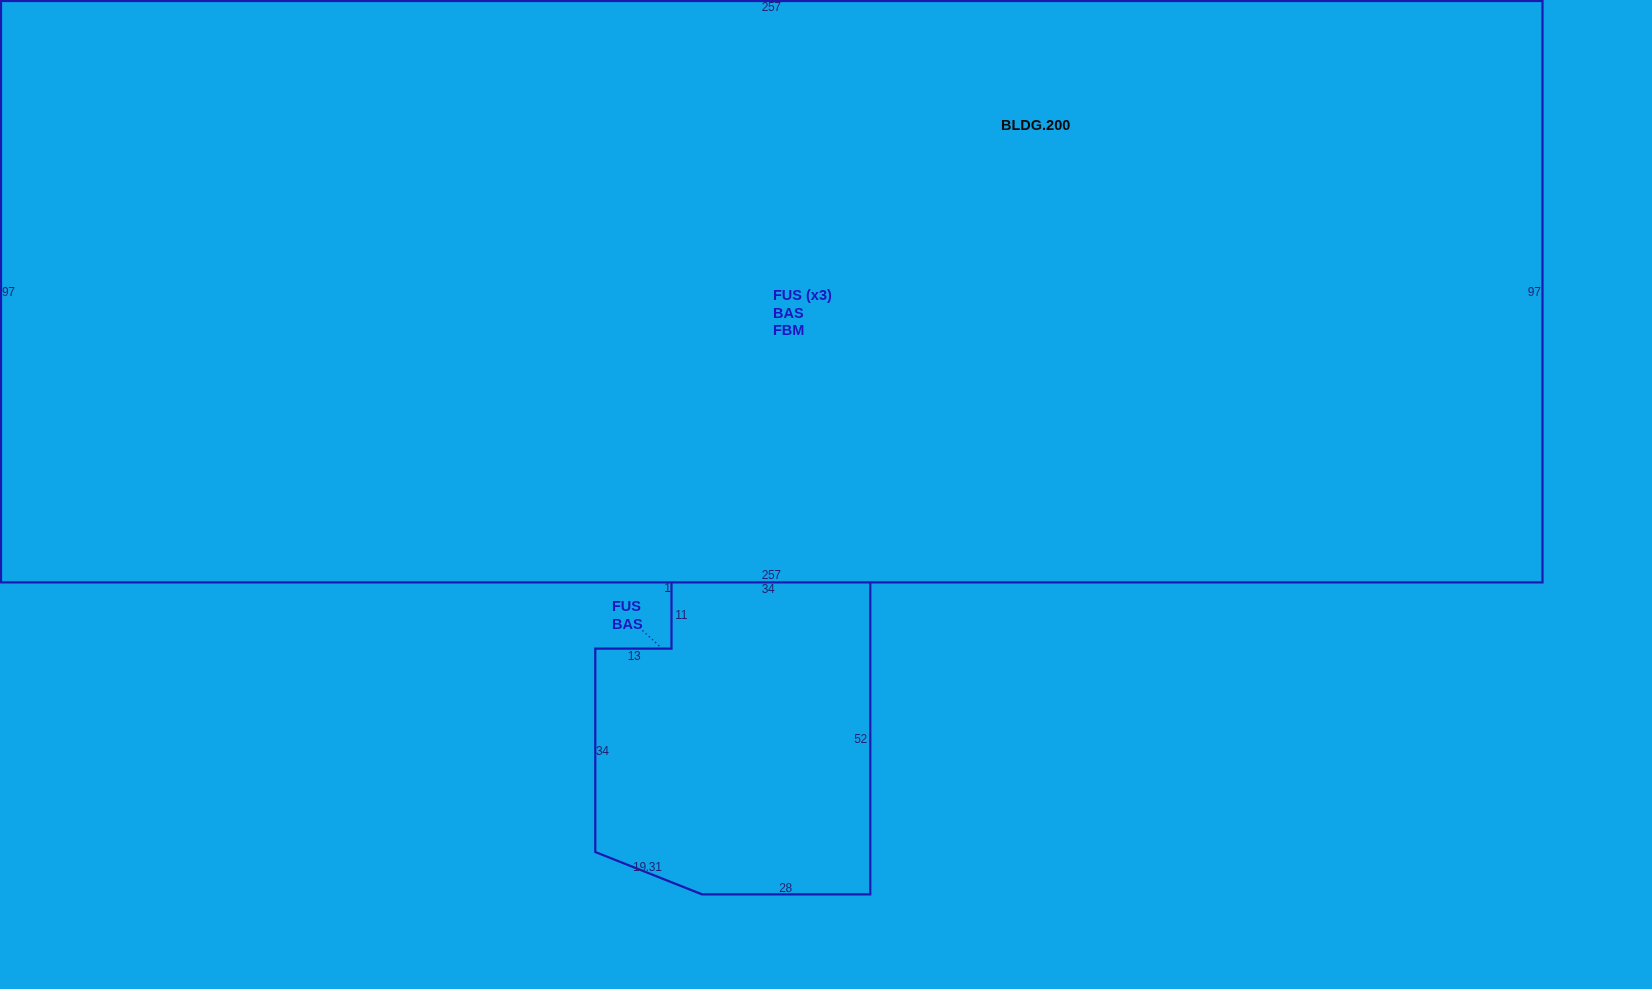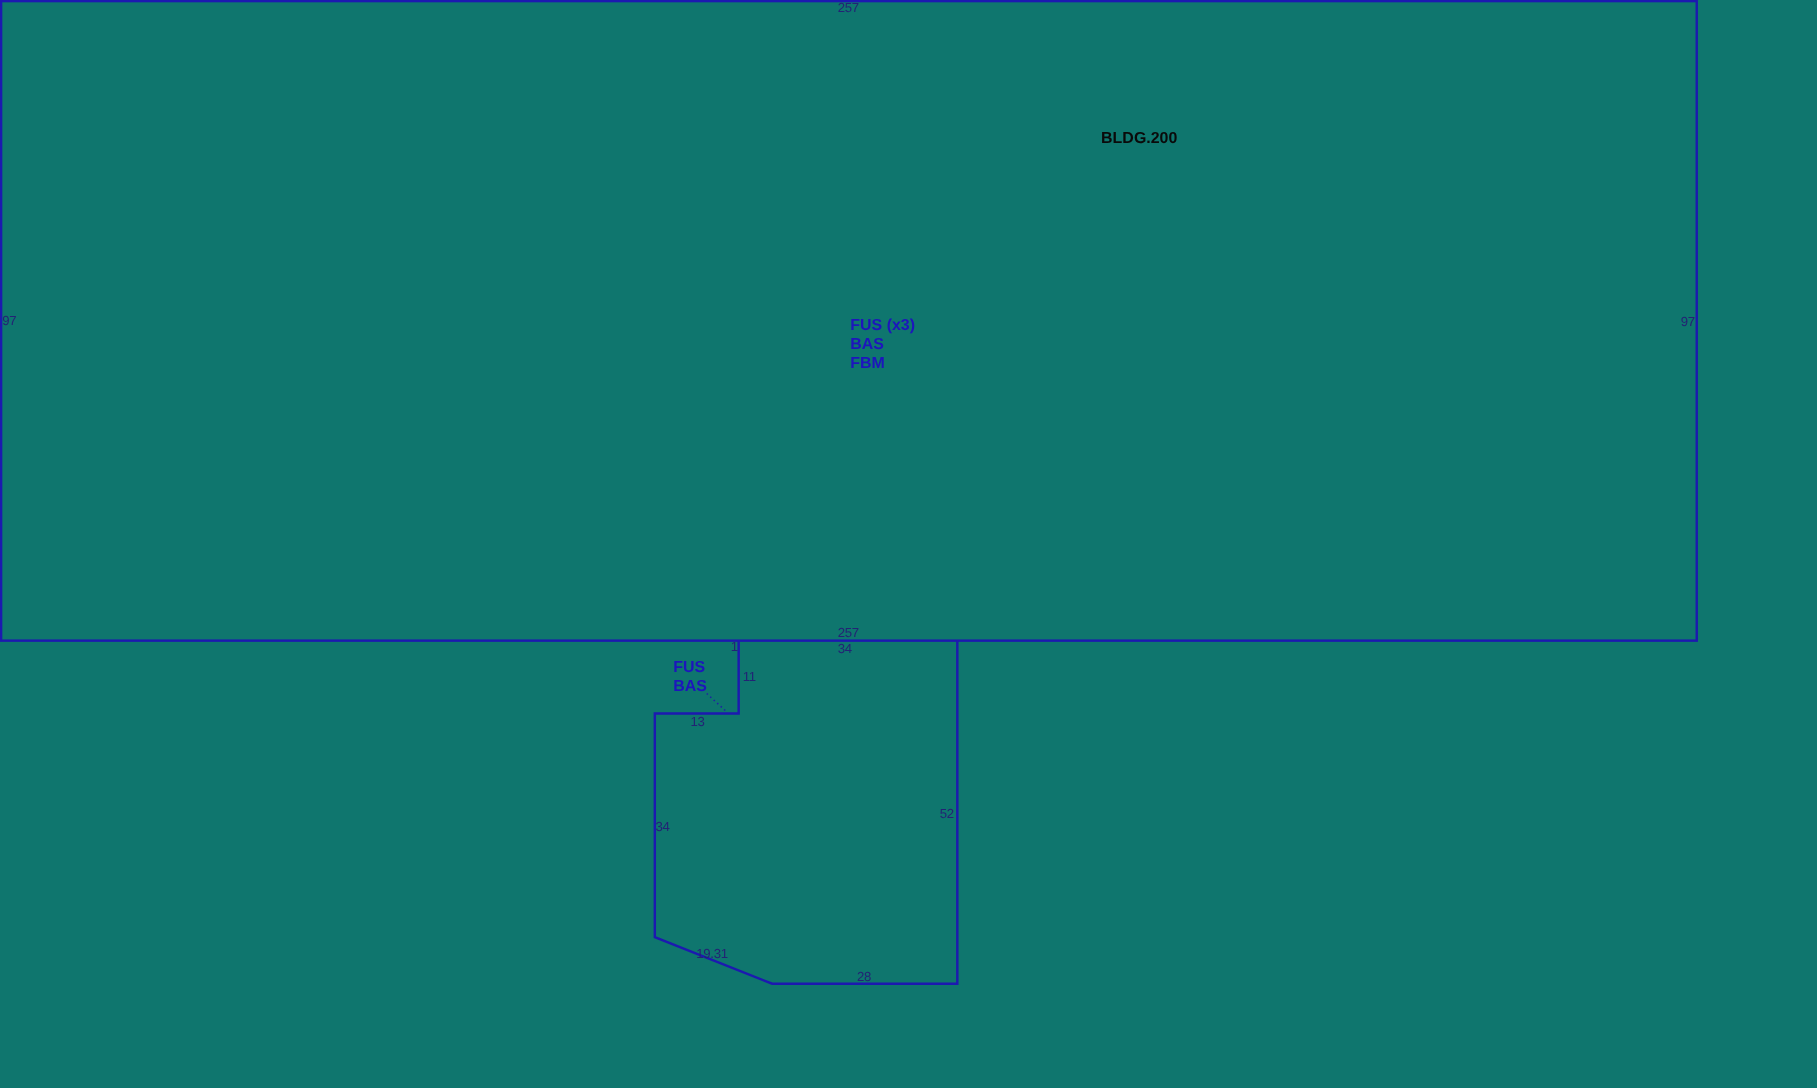--- a/index.html
+++ b/index.html
@@ -1,16 +1,16 @@
 <!DOCTYPE html>
 <html><head>
 <meta charset="utf-8">
 <style>
   html,body{margin:0;padding:0;background:#ffffff;}
-  .page{position:relative;width:1652px;height:989px;background:#0f766e;overflow:hidden;}
+  .page{position:relative;width:1652px;height:989px;background:#0ea5e9;overflow:hidden;}
   svg{position:absolute;left:0;top:0;}
   text{font-family:"Liberation Sans",sans-serif;}
   .dim{font-size:12px;fill:#232375;letter-spacing:-0.3px;}
   .area{font-size:14.5px;font-weight:bold;fill:#1d15bd;}
   .bldg{font-size:14.5px;font-weight:bold;fill:#0a0a0a;}
 </style>
 </head>
 <body>
 <div class="page">
 <svg width="1652" height="989" viewBox="0 0 1652 989">

